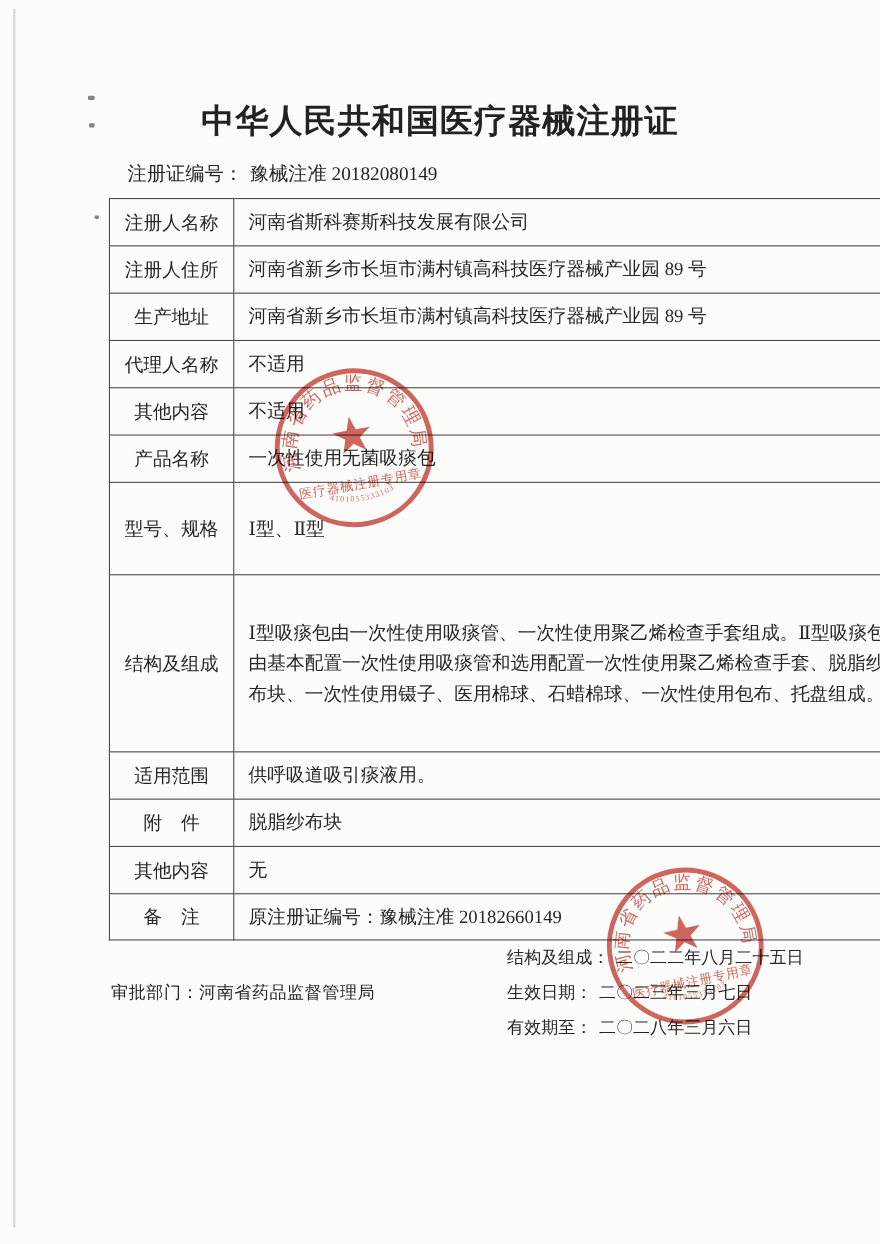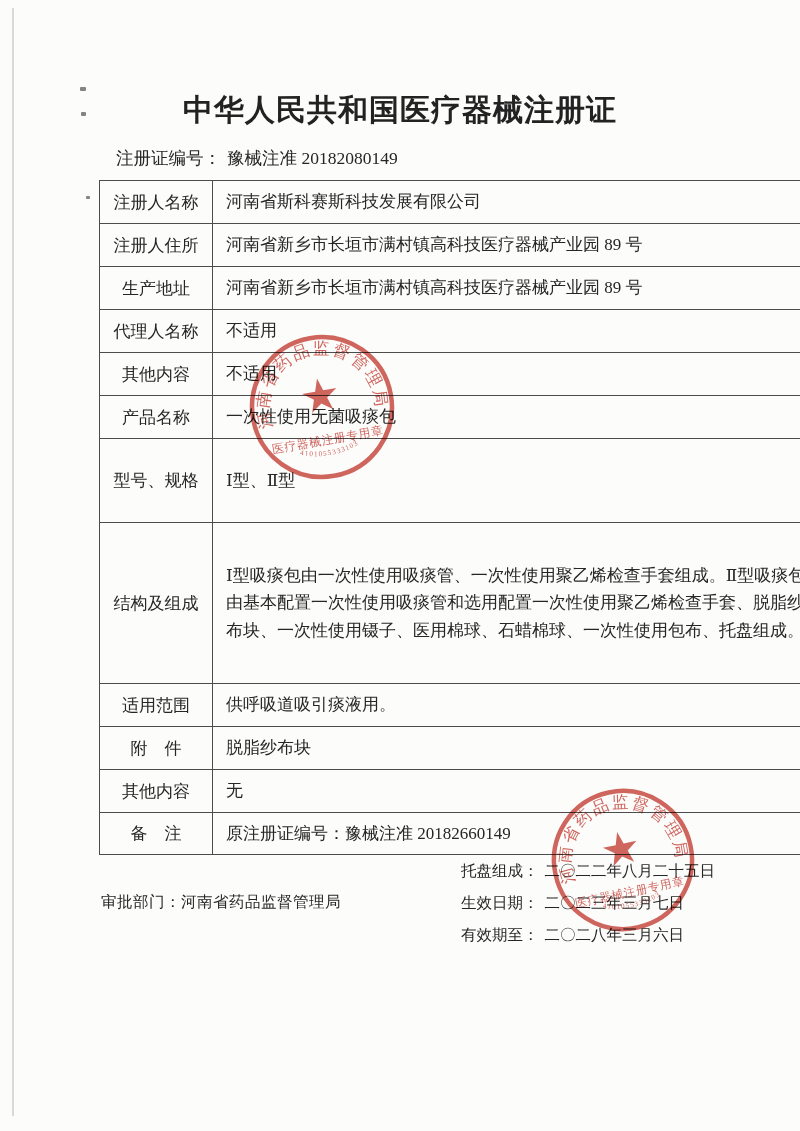--- a/index.html
+++ b/index.html
@@ -132,21 +132,21 @@
         </tr>
       </tbody>
   </table>
 
   <div class="footer-approval">
     <span>审批部门：</span><span>河南省药品监督管理局</span>
   </div>
 
   <div class="footer-dates">
     <div class="drow">
-      <span class="dlabel">托盘组成：</span><span>二〇二二年八月二十五日</span>
+      <span class="dlabel">结构及组成：</span><span>二〇二二年八月二十五日</span>
     </div>
     <div class="drow">
       <span class="dlabel">生效日期：</span><span>二〇二三年三月七日</span>
     </div>
     <div class="drow">
       <span class="dlabel">有效期至：</span><span>二〇二八年三月六日</span>
     </div>
   </div>
 
   <div class="stamp stamp-a">

